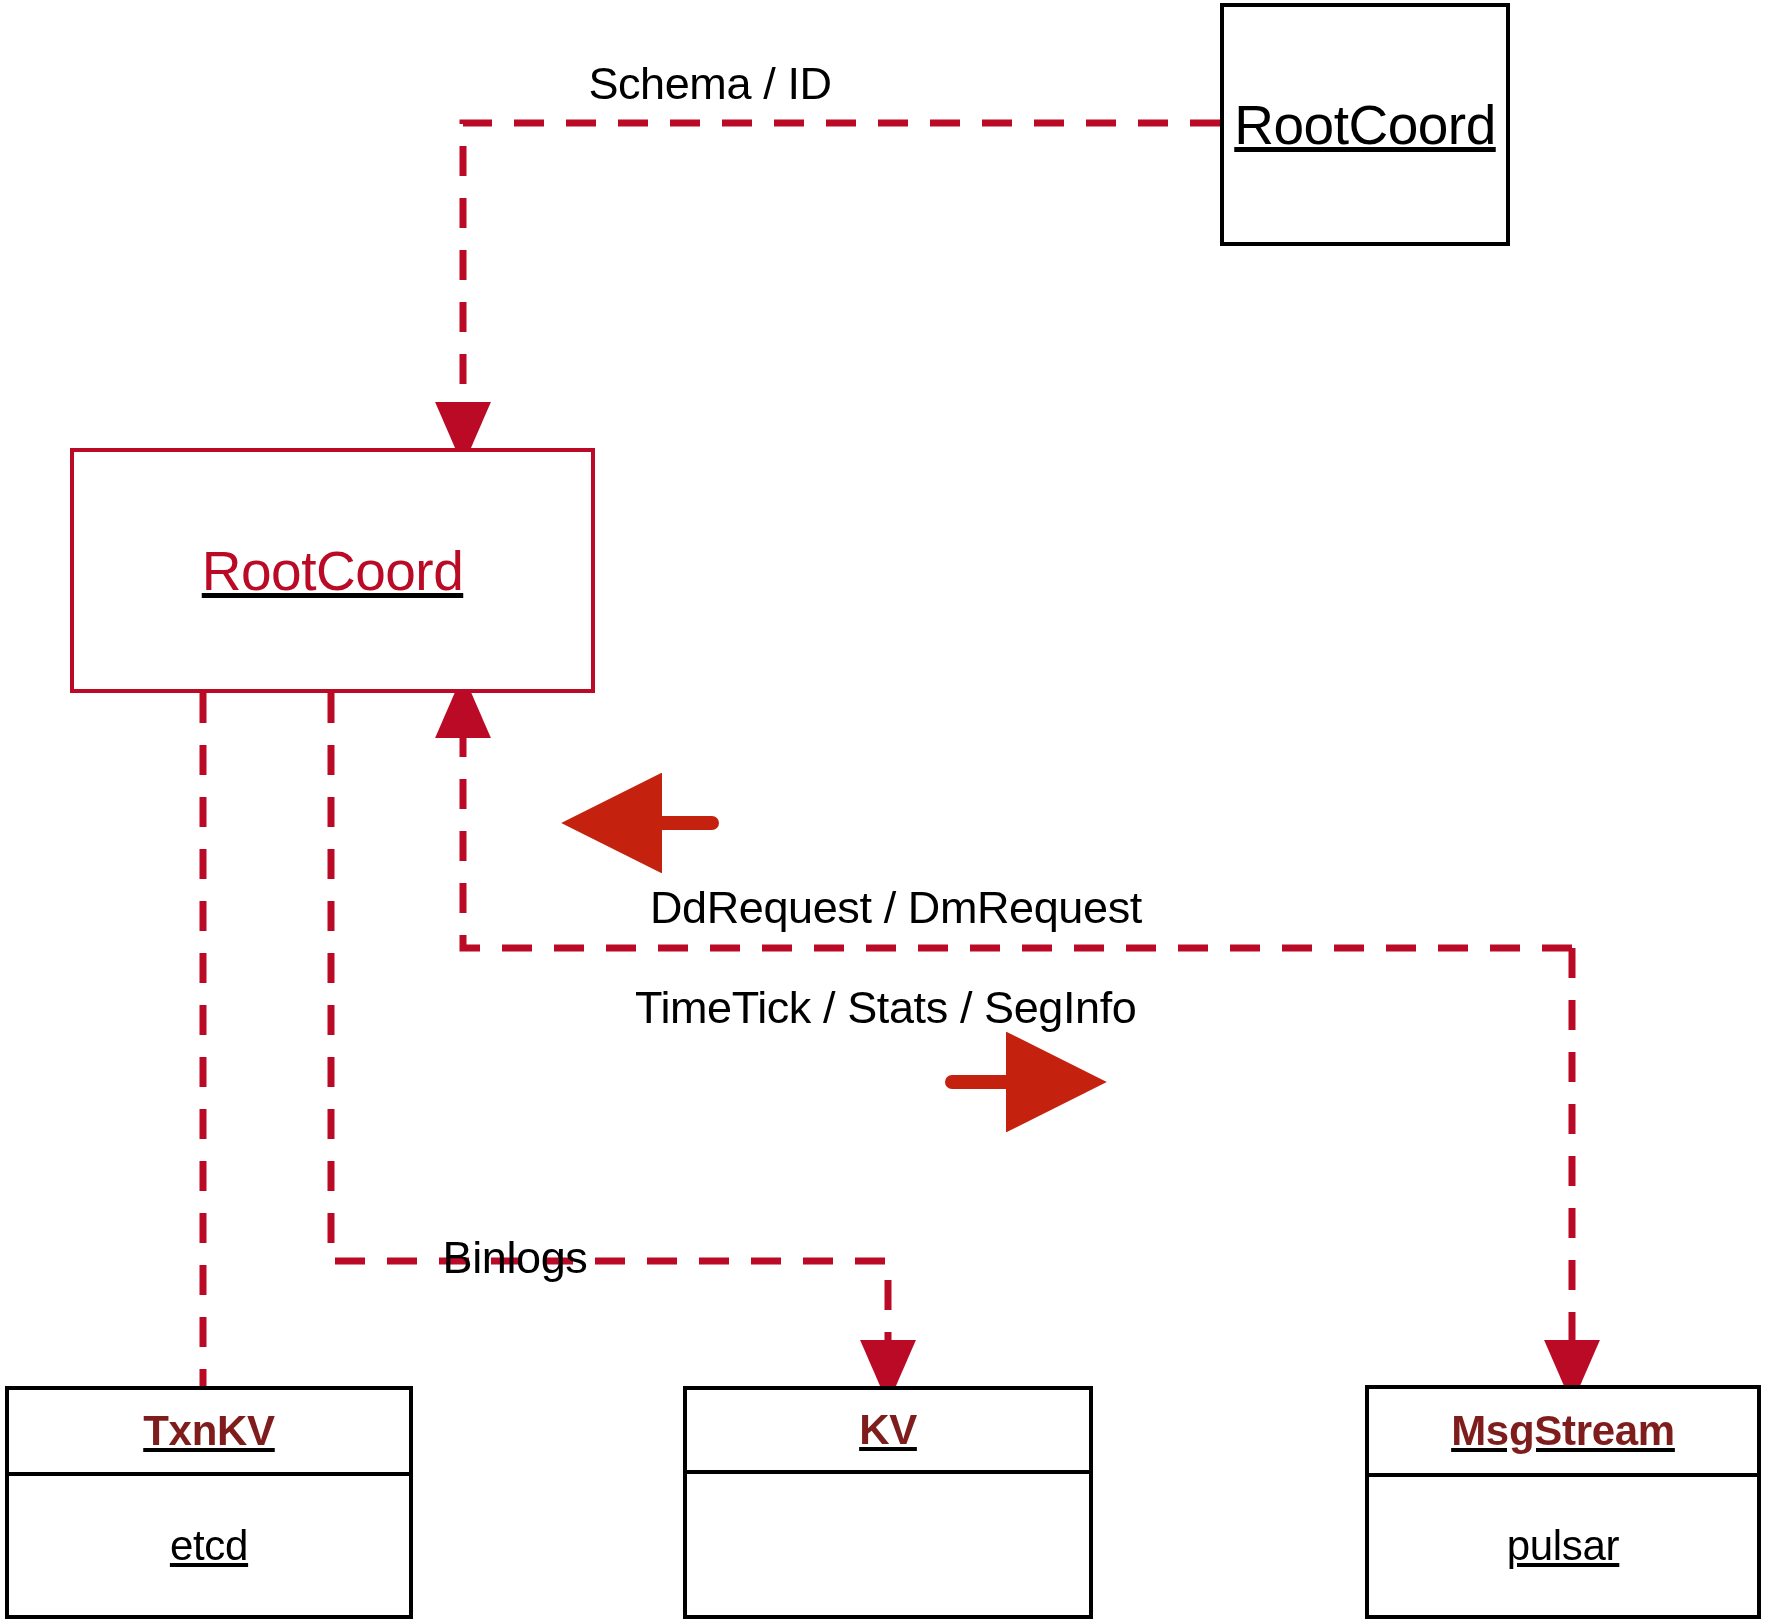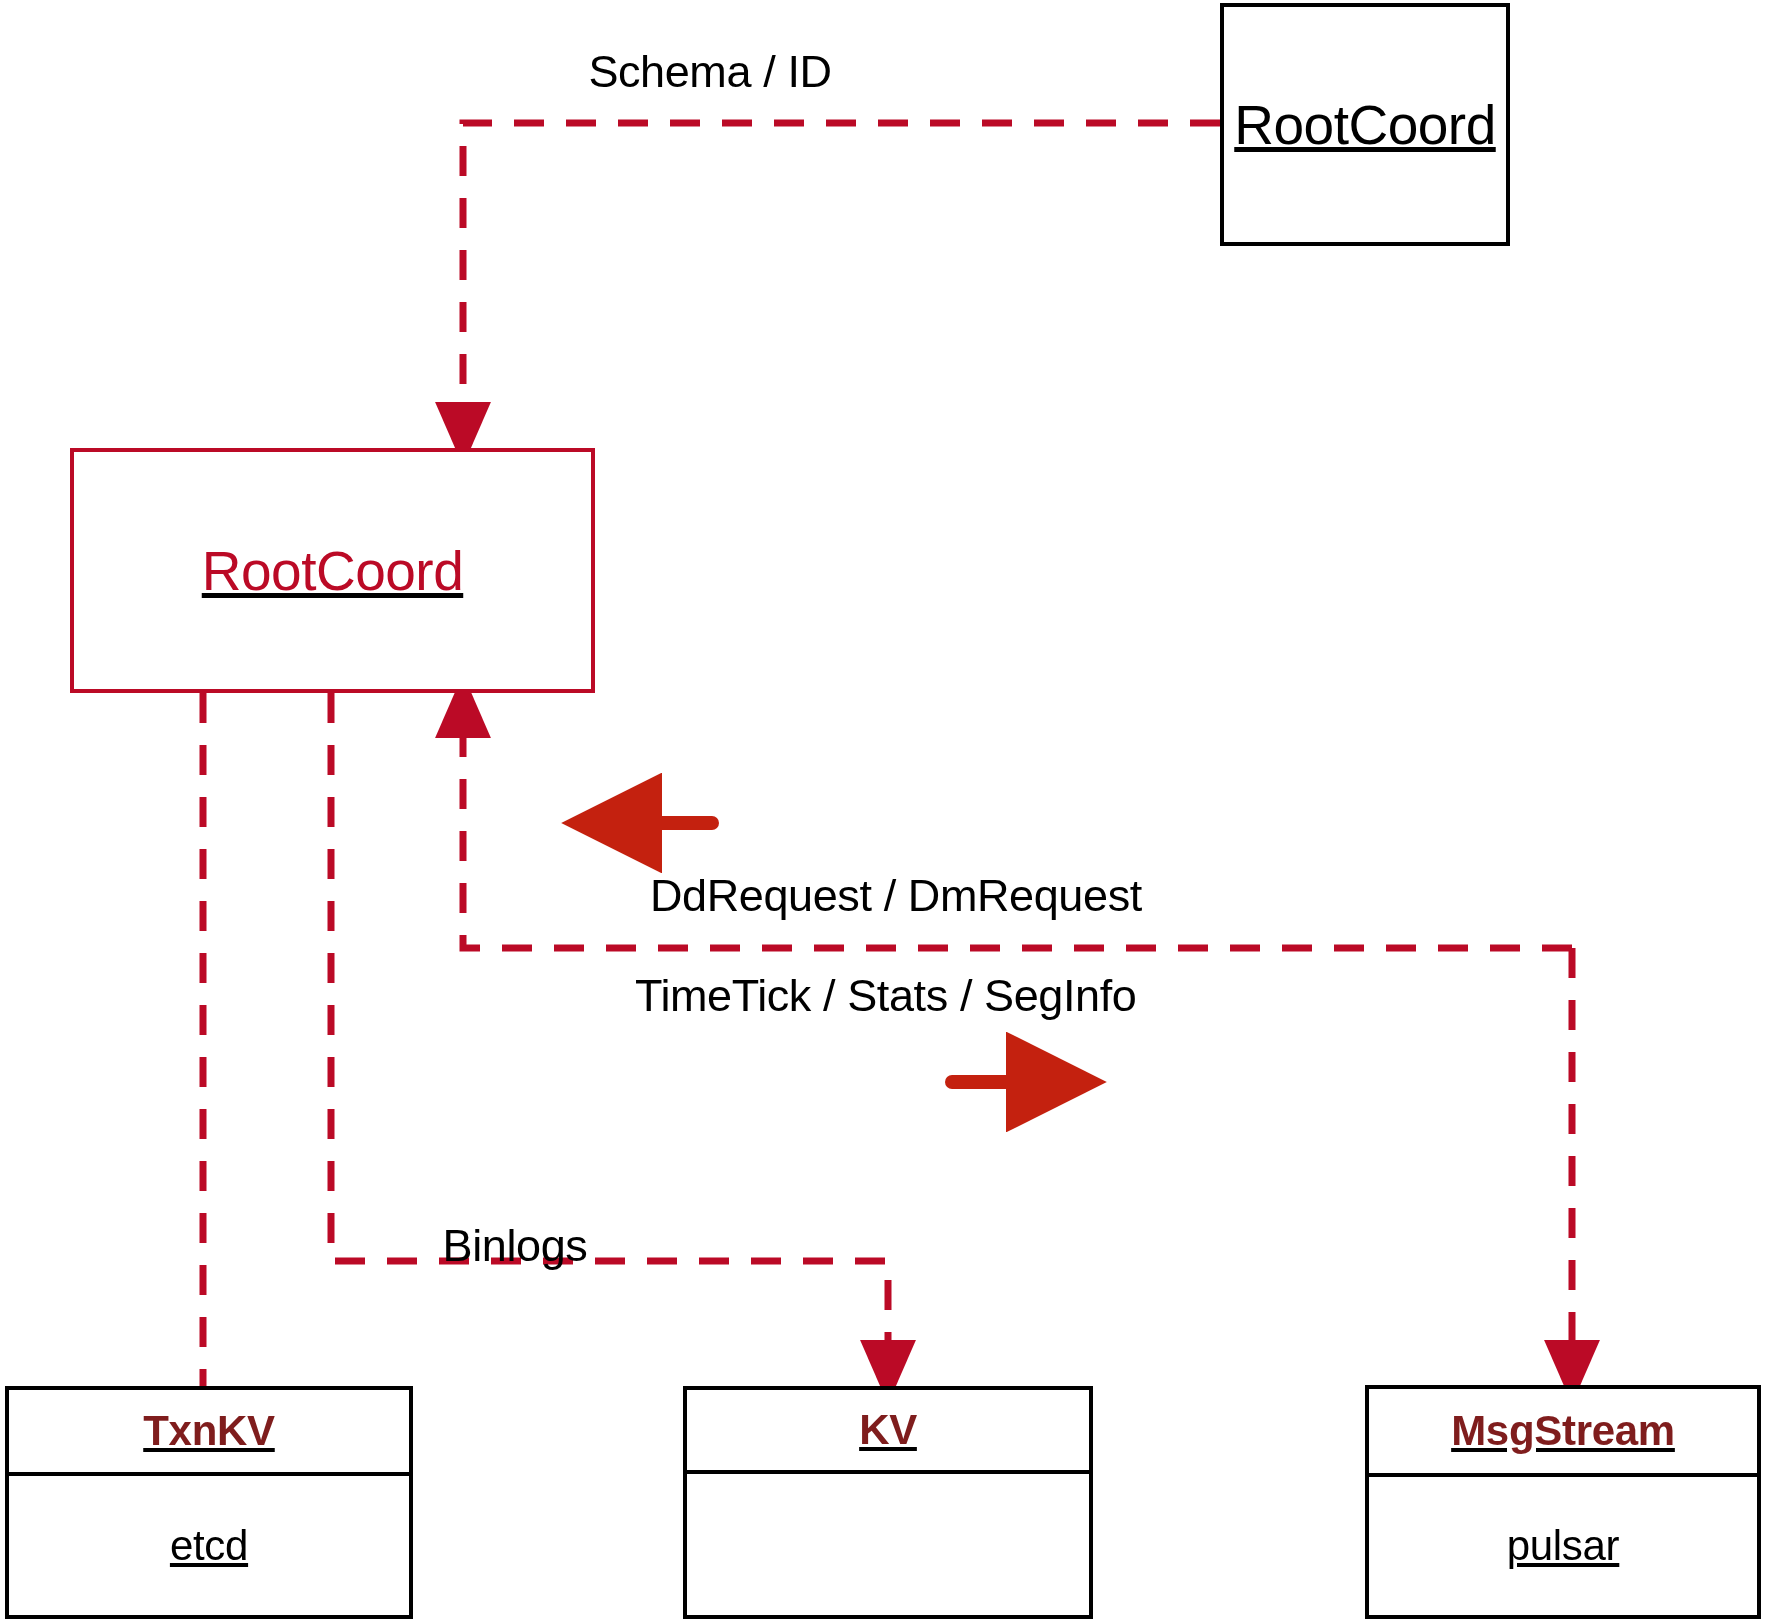--- a/index.html
+++ b/index.html
@@ -82,20 +82,21 @@
     letter-spacing: -0.3px;
     text-align: center;
   }
   .edge-label {
     position: absolute;
     font-size: 45px;
     color: #000000;
     white-space: nowrap;
     letter-spacing: -0.4px;
     text-align: center;
+    margin-top: 12px;
   }
 </style>
 </head>
 <body>
 
 <div id="canvas">
 
   <svg id="wires" viewBox="0 0 1781 1624" xmlns="http://www.w3.org/2000/svg">
 
     <defs>

